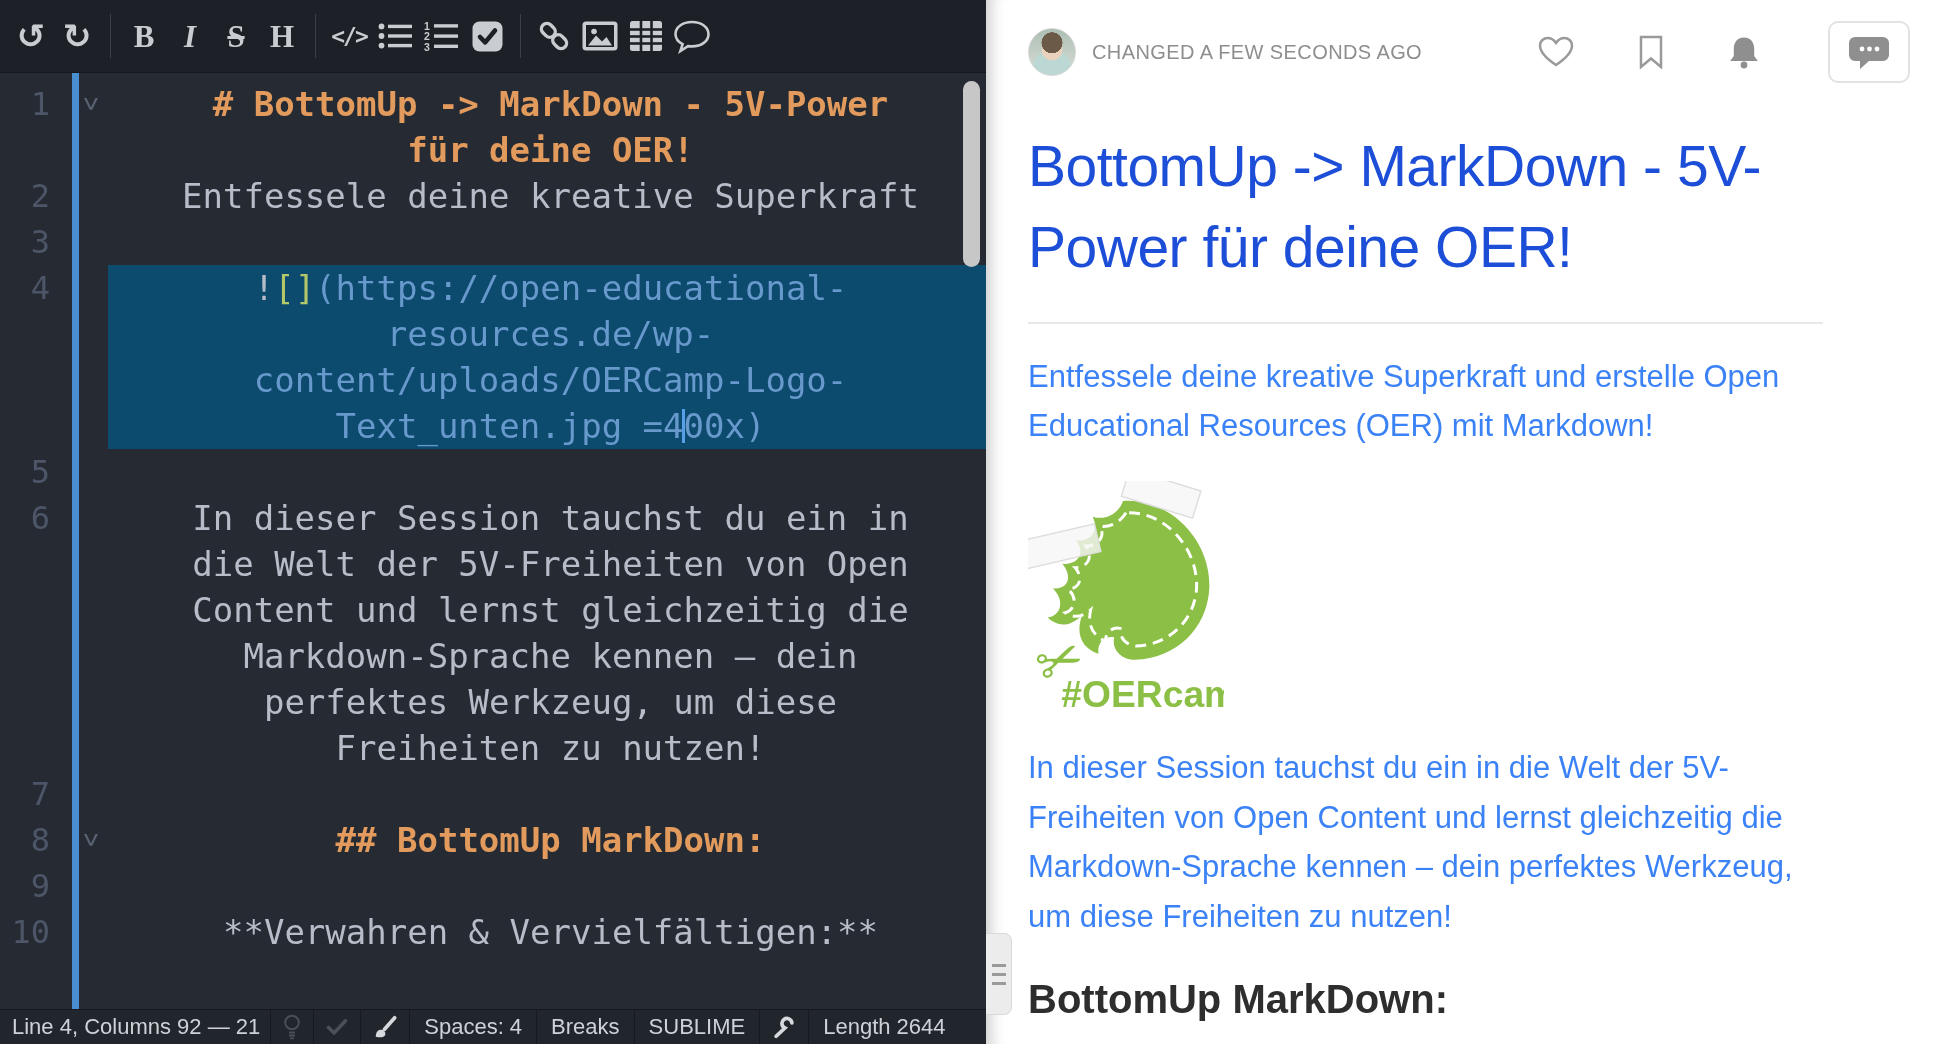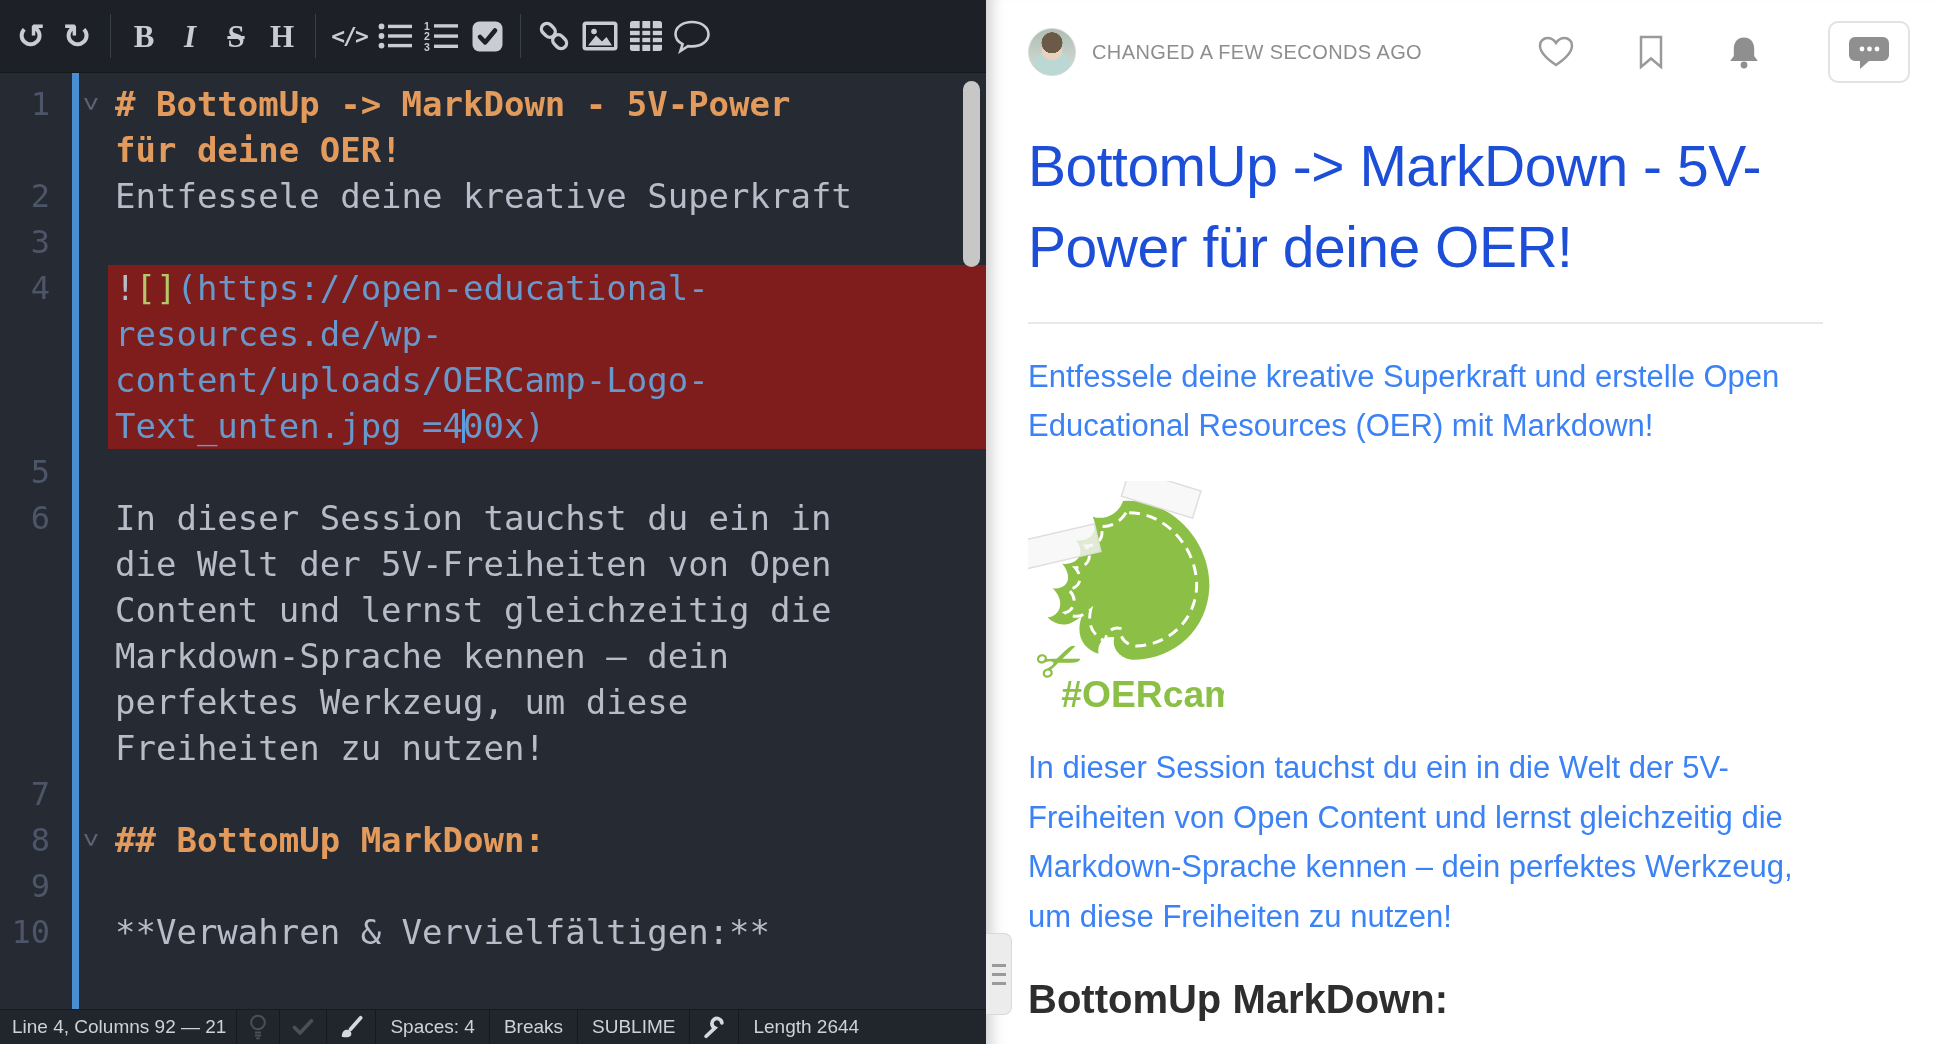--- a/index.html
+++ b/index.html
@@ -23,32 +23,32 @@
           font-family:"DejaVu Sans Mono",monospace;font-size:34px;}
   .change-bar{position:absolute;left:72px;top:0;bottom:0;width:7px;background:#4a8ed2;}
   .lines{position:relative;padding-top:8px;}
   .ed-line{display:flex;}
   .gutter{width:108px;flex:none;position:relative;}
   .lnum{position:absolute;left:0;top:0;width:50px;text-align:right;color:#4d5668;
         line-height:46px;font-size:32px;}
   .fold{position:absolute;left:85px;top:0;line-height:46px;color:#596374;font-size:23px;cursor:pointer;}
   .fold i{display:inline-block;font-style:normal;transform:rotate(90deg) scale(1,1.25);}
   .textblock{flex:1;padding-left:7px;min-width:0;}
-  .textblock.active{background:#7f1d1d;}
-  .seg{height:46px;line-height:46px;white-space:pre;}
+  .textblock.active{background:#0c4a6e;}
+  .seg{height:46px;line-height:46px;white-space:pre;text-align:center;}
   .tok-h{color:#e39b5d;font-weight:bold;}
   .tok-p{color:#b6bdc8;}
   .tok-g{color:#b5c869;}
   .tok-b{color:#6899cc;}
   .caret{display:inline-block;width:3px;height:34px;background:#57a0e8;vertical-align:-5px;margin:0 -1.5px;}
   .scroll-thumb{position:absolute;right:6px;top:8px;width:17px;height:186px;border-radius:9px;
                 background:#c7c7c7;cursor:pointer;}
 
   .statusbar{height:34px;flex:none;background:#21262d;display:flex;align-items:stretch;
-             color:#ced2d8;font-size:19px;border-top:1px solid #161a20;overflow:hidden;}
+             color:#ced2d8;font-size:22px;border-top:1px solid #161a20;overflow:hidden;}
   .sb-seg{display:flex;align-items:center;border-right:1px solid #161a20;padding:0 14px;white-space:nowrap;}
   .sb-seg.icon-seg{padding:0 12px;}
   .sb-seg.first{padding-left:12px;padding-right:10px;}
   .sb-seg.last{border-right:none;}
 
   
   .preview-panel{flex:1;position:relative;background:#fff;overflow:hidden;
                  box-shadow:inset 18px 0 16px -14px rgba(0,0,0,0.22);padding-left:42px;}
   .preview-header{display:flex;align-items:center;height:104px;padding-right:28px;}
   .avatar{width:46px;height:46px;border-radius:50%;flex:none;border:1px solid #d8d8d8;cursor:pointer;

